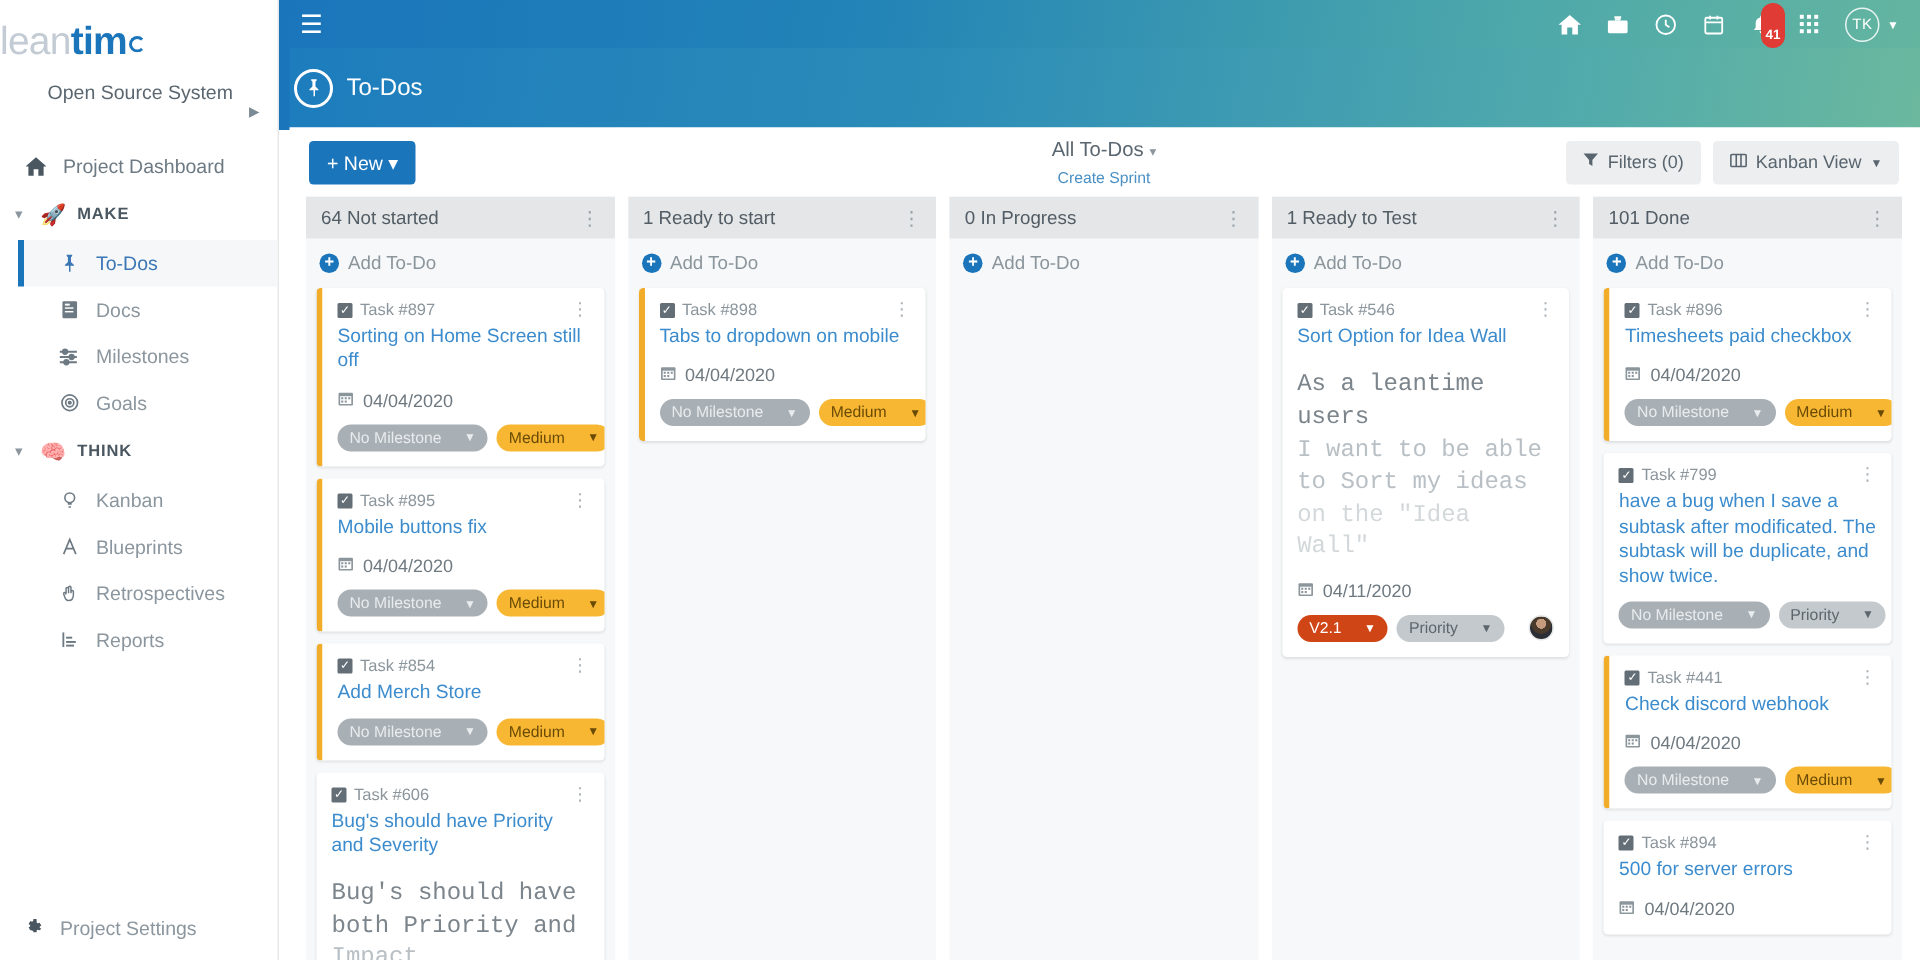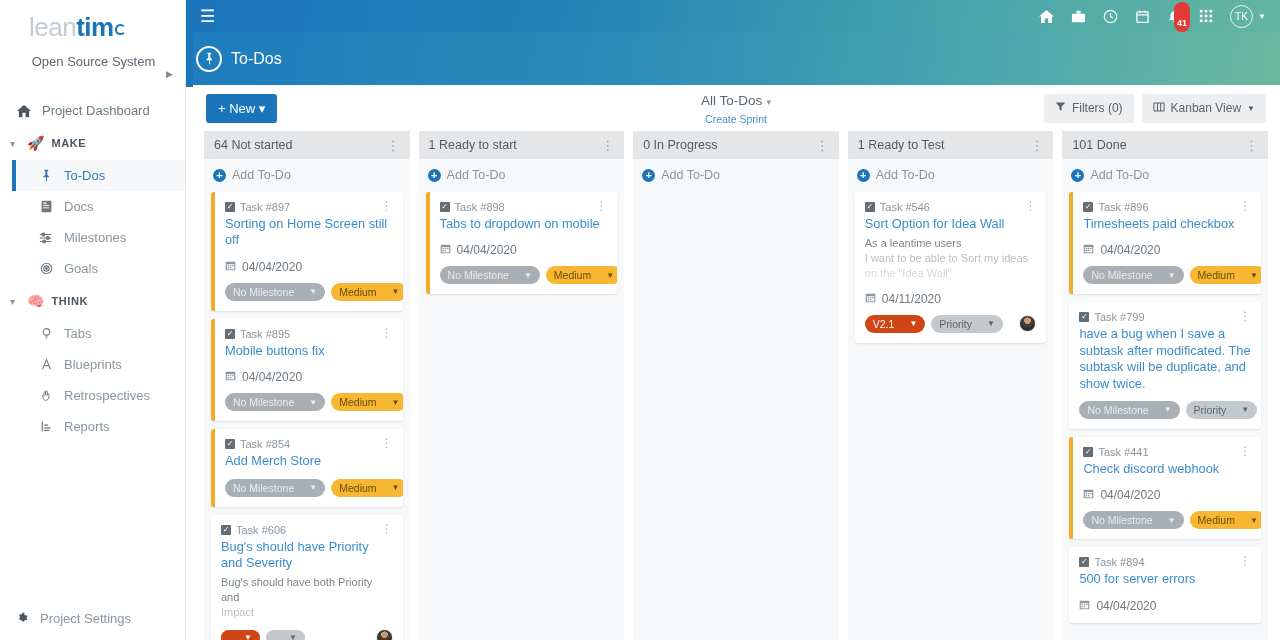--- a/index.html
+++ b/index.html
@@ -11,21 +11,21 @@
   }
   .app { position: relative; width: 1280px; height: 640px; display: flex; }
 
   
   .sidebar {
     width: 186px; height: 640px; background: #ffffff;
     border-right: 1px solid #e8e8e8;
     position: relative; flex: 0 0 186px;
     display: flex; flex-direction: column;
   }
-  .logo { padding: 14px 0 0 29px; height: 44px; }
+  .logo { padding: 14px 0 0 0; height: 44px; }
   .logo-text { font-size: 26px; letter-spacing: -0.5px; line-height: 1; white-space: nowrap; }
   .logo-lean { color: #c3ccd4; font-weight: 300; }
   .logo-time { color: #1b75bb; font-weight: 700; }
   .logo-dot {
     display: inline-block; width: 11px; height: 11px; border: 2px solid #1b75bb;
     border-radius: 50%; border-right-color: transparent; vertical-align: 1px; margin-left: 1px;
   }
   .project-row {
     display: flex; align-items: center; padding: 10px 12px 12px 14px;
     font-size: 13px; color: #5b6770; white-space: nowrap; flex-direction: column;
@@ -136,21 +136,21 @@
   }
   .card.bordered { border-left: 4px solid #f1ad29; padding-left: 10px; }
   .card-top { display: flex; align-items: flex-start; }
   .task-id { font-size: 11px; color: #8b959c; display: flex; align-items: center; gap: 5px; }
   .chkbox {
     width: 10px; height: 10px; background: #636e76; border-radius: 1px; color: #fff;
     font-size: 8px; line-height: 10px; text-align: center; display: inline-block;
   }
   .card-dots { margin-left: auto; color: #a9b2b8; font-size: 12px; line-height: .9; cursor: pointer; }
   .card-title { font-size: 12.8px; color: #3c8ccd; line-height: 1.28; margin-top: 3px; }
-  .card-desc { font-size: 11px; color: #7c858c; line-height: 1.35; margin-top: 4px; }
+  .card-desc { font-size: 16px; color: #7c858c; line-height: 1.35; margin-top: 14px; font-family: Liberation Mono, monospace; }
   .card-desc .fade2 { color: #b9c0c5; }
   .card-desc .fade3 { color: #d3d8db; }
   .card-date {
     font-size: 12px; color: #6f7980; margin-top: 11px; display: flex; align-items: center; gap: 6px;
   }
   .card-foot { display: flex; align-items: center; gap: 6px; margin-top: 9px; }
   .pill {
     border-radius: 11px; font-size: 10.5px; padding: 3px 8px; display: inline-flex;
     align-items: center; gap: 15px; white-space: nowrap; cursor: pointer;
   }
@@ -251,21 +251,21 @@
         <span>THINK</span>
       </div>
       <div class="nav-sub">
         <div class="nav-item">
           <span class="ico">
             <svg width="13" height="13" viewBox="0 0 16 16" fill="none" stroke="#6d7a83" stroke-width="1.3">
                 <circle cx="8" cy="6" r="4"></circle>
                 <path d="M6.4 11h3.2M7 13.5h2"></path>
               </svg>
           </span>
-          <span>Tabs</span>
+          <span>Kanban</span>
         </div>
         <div class="nav-item">
           <span class="ico">
             <svg width="13" height="13" viewBox="0 0 16 16" fill="none" stroke="#6d7a83" stroke-width="1.4">
                 <path d="M3 14L8 2l5 12"></path>
                 <path d="M5 9.5h6"></path>
               </svg>
           </span>
           <span>Blueprints</span>
         </div>

